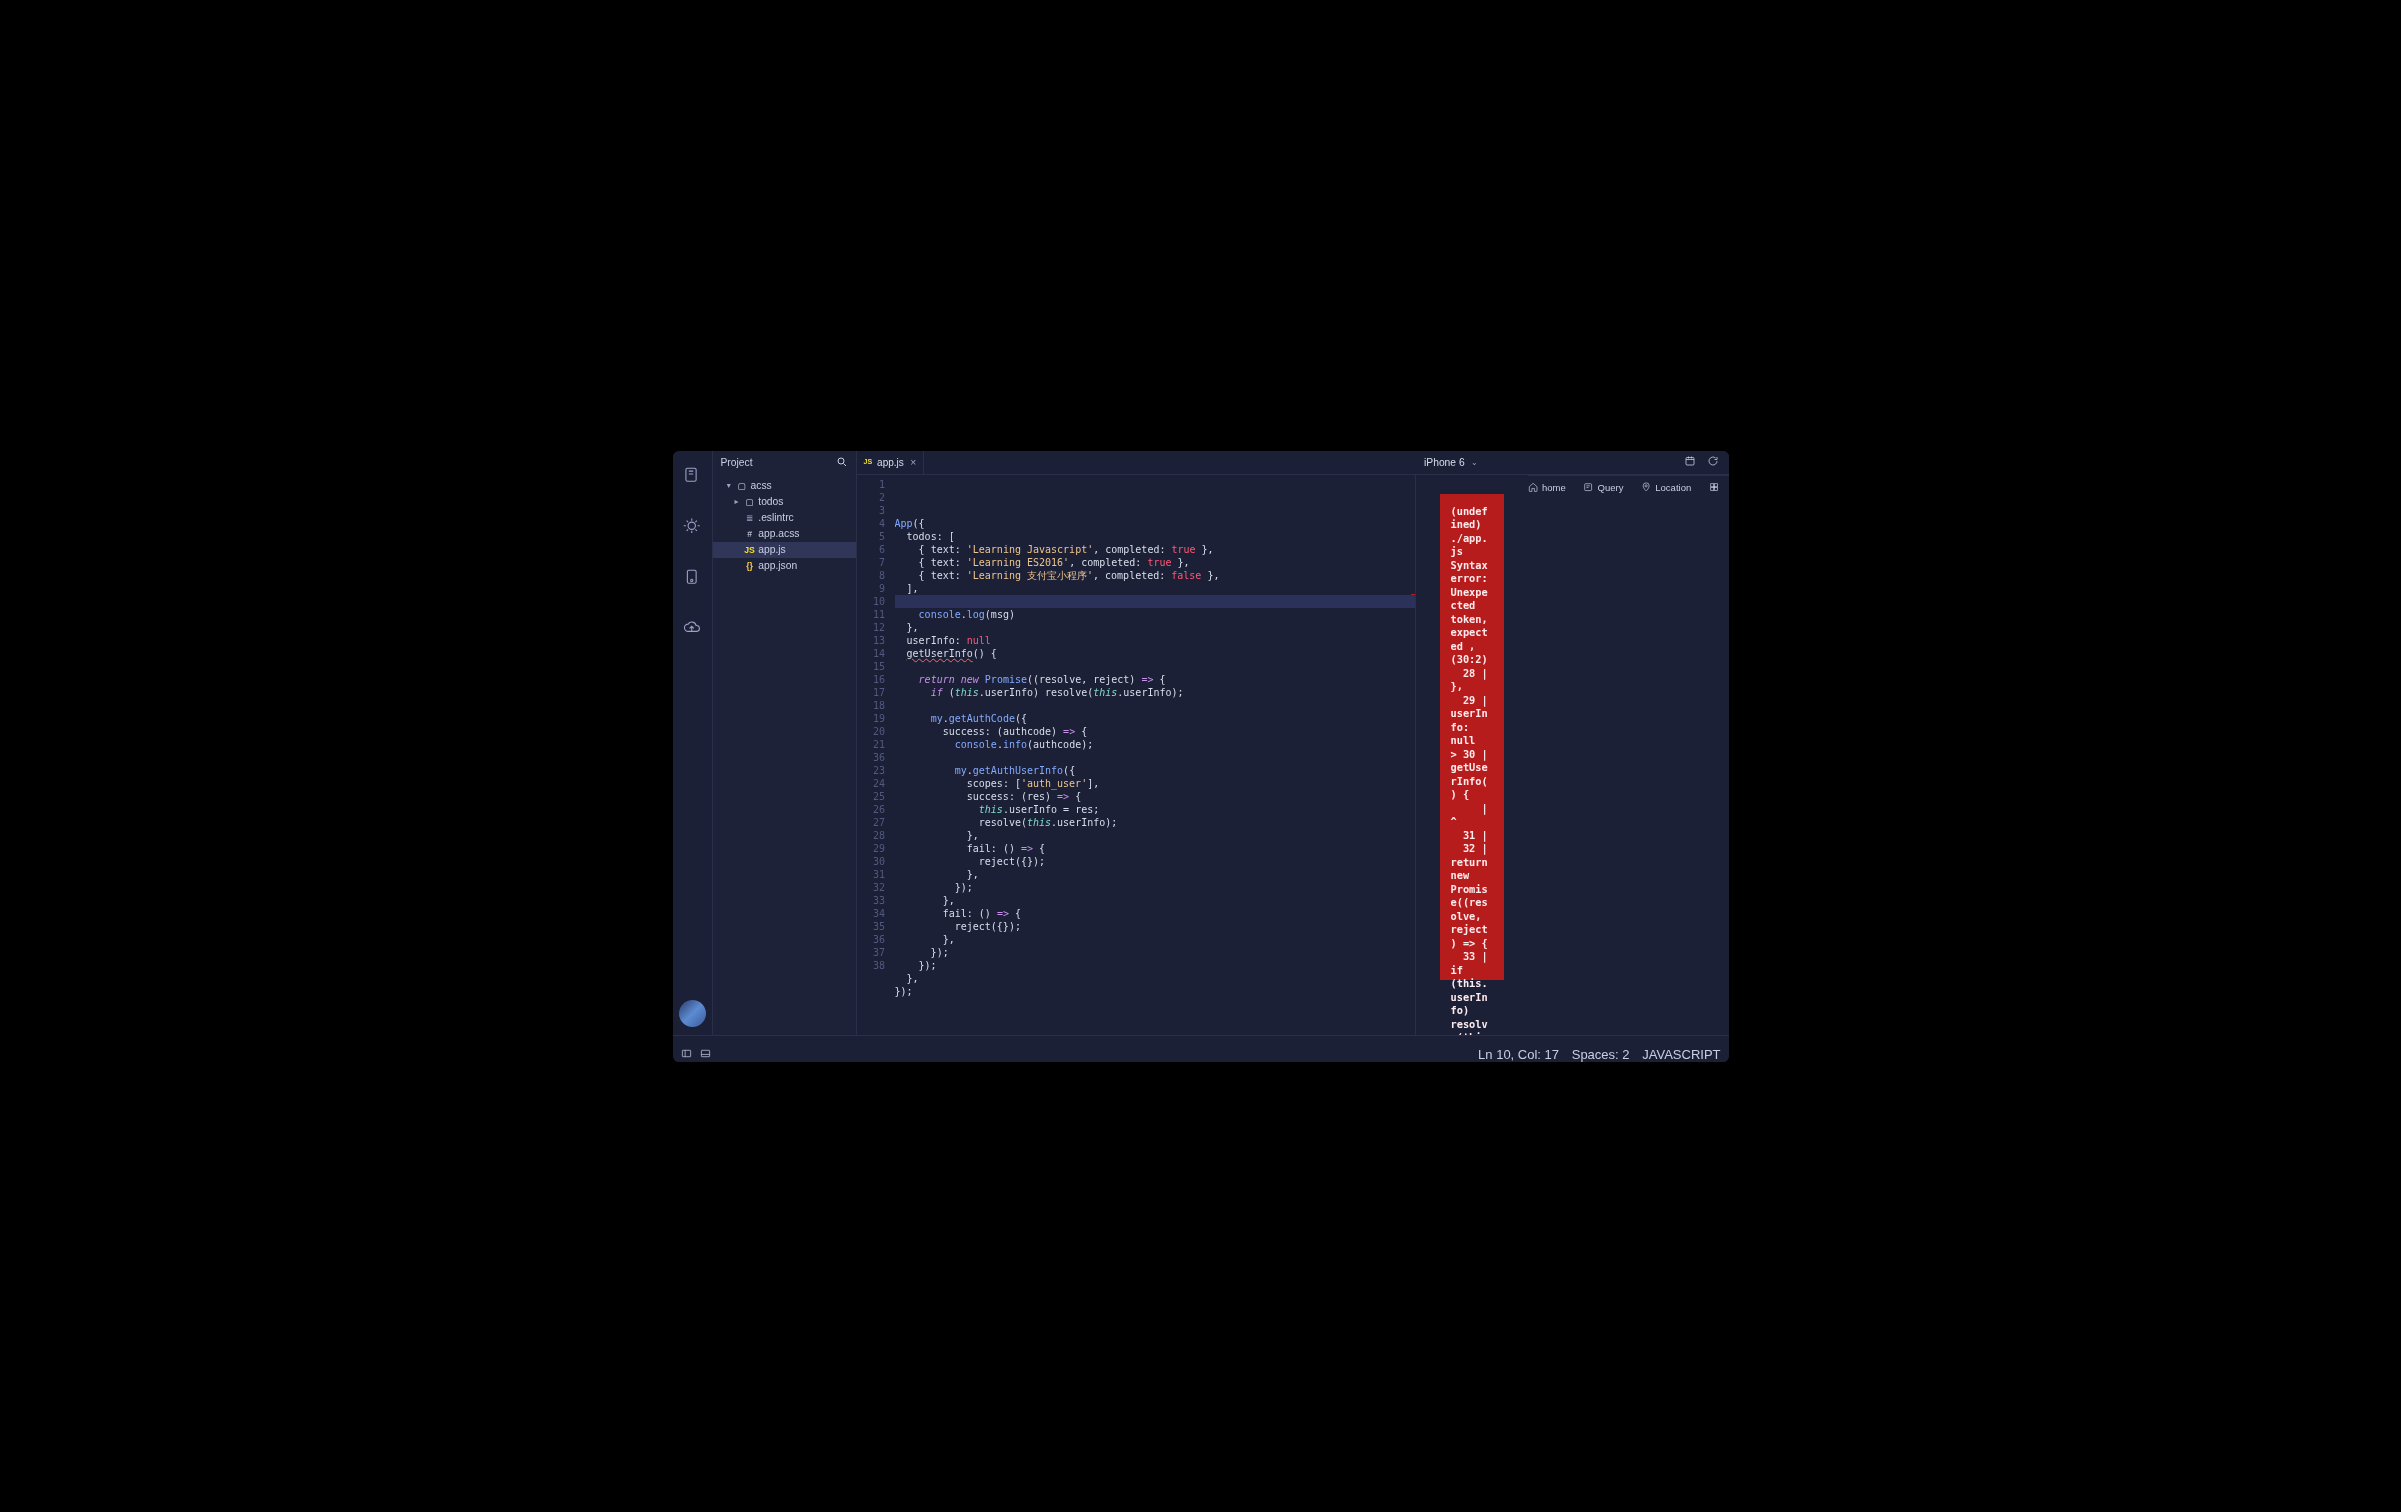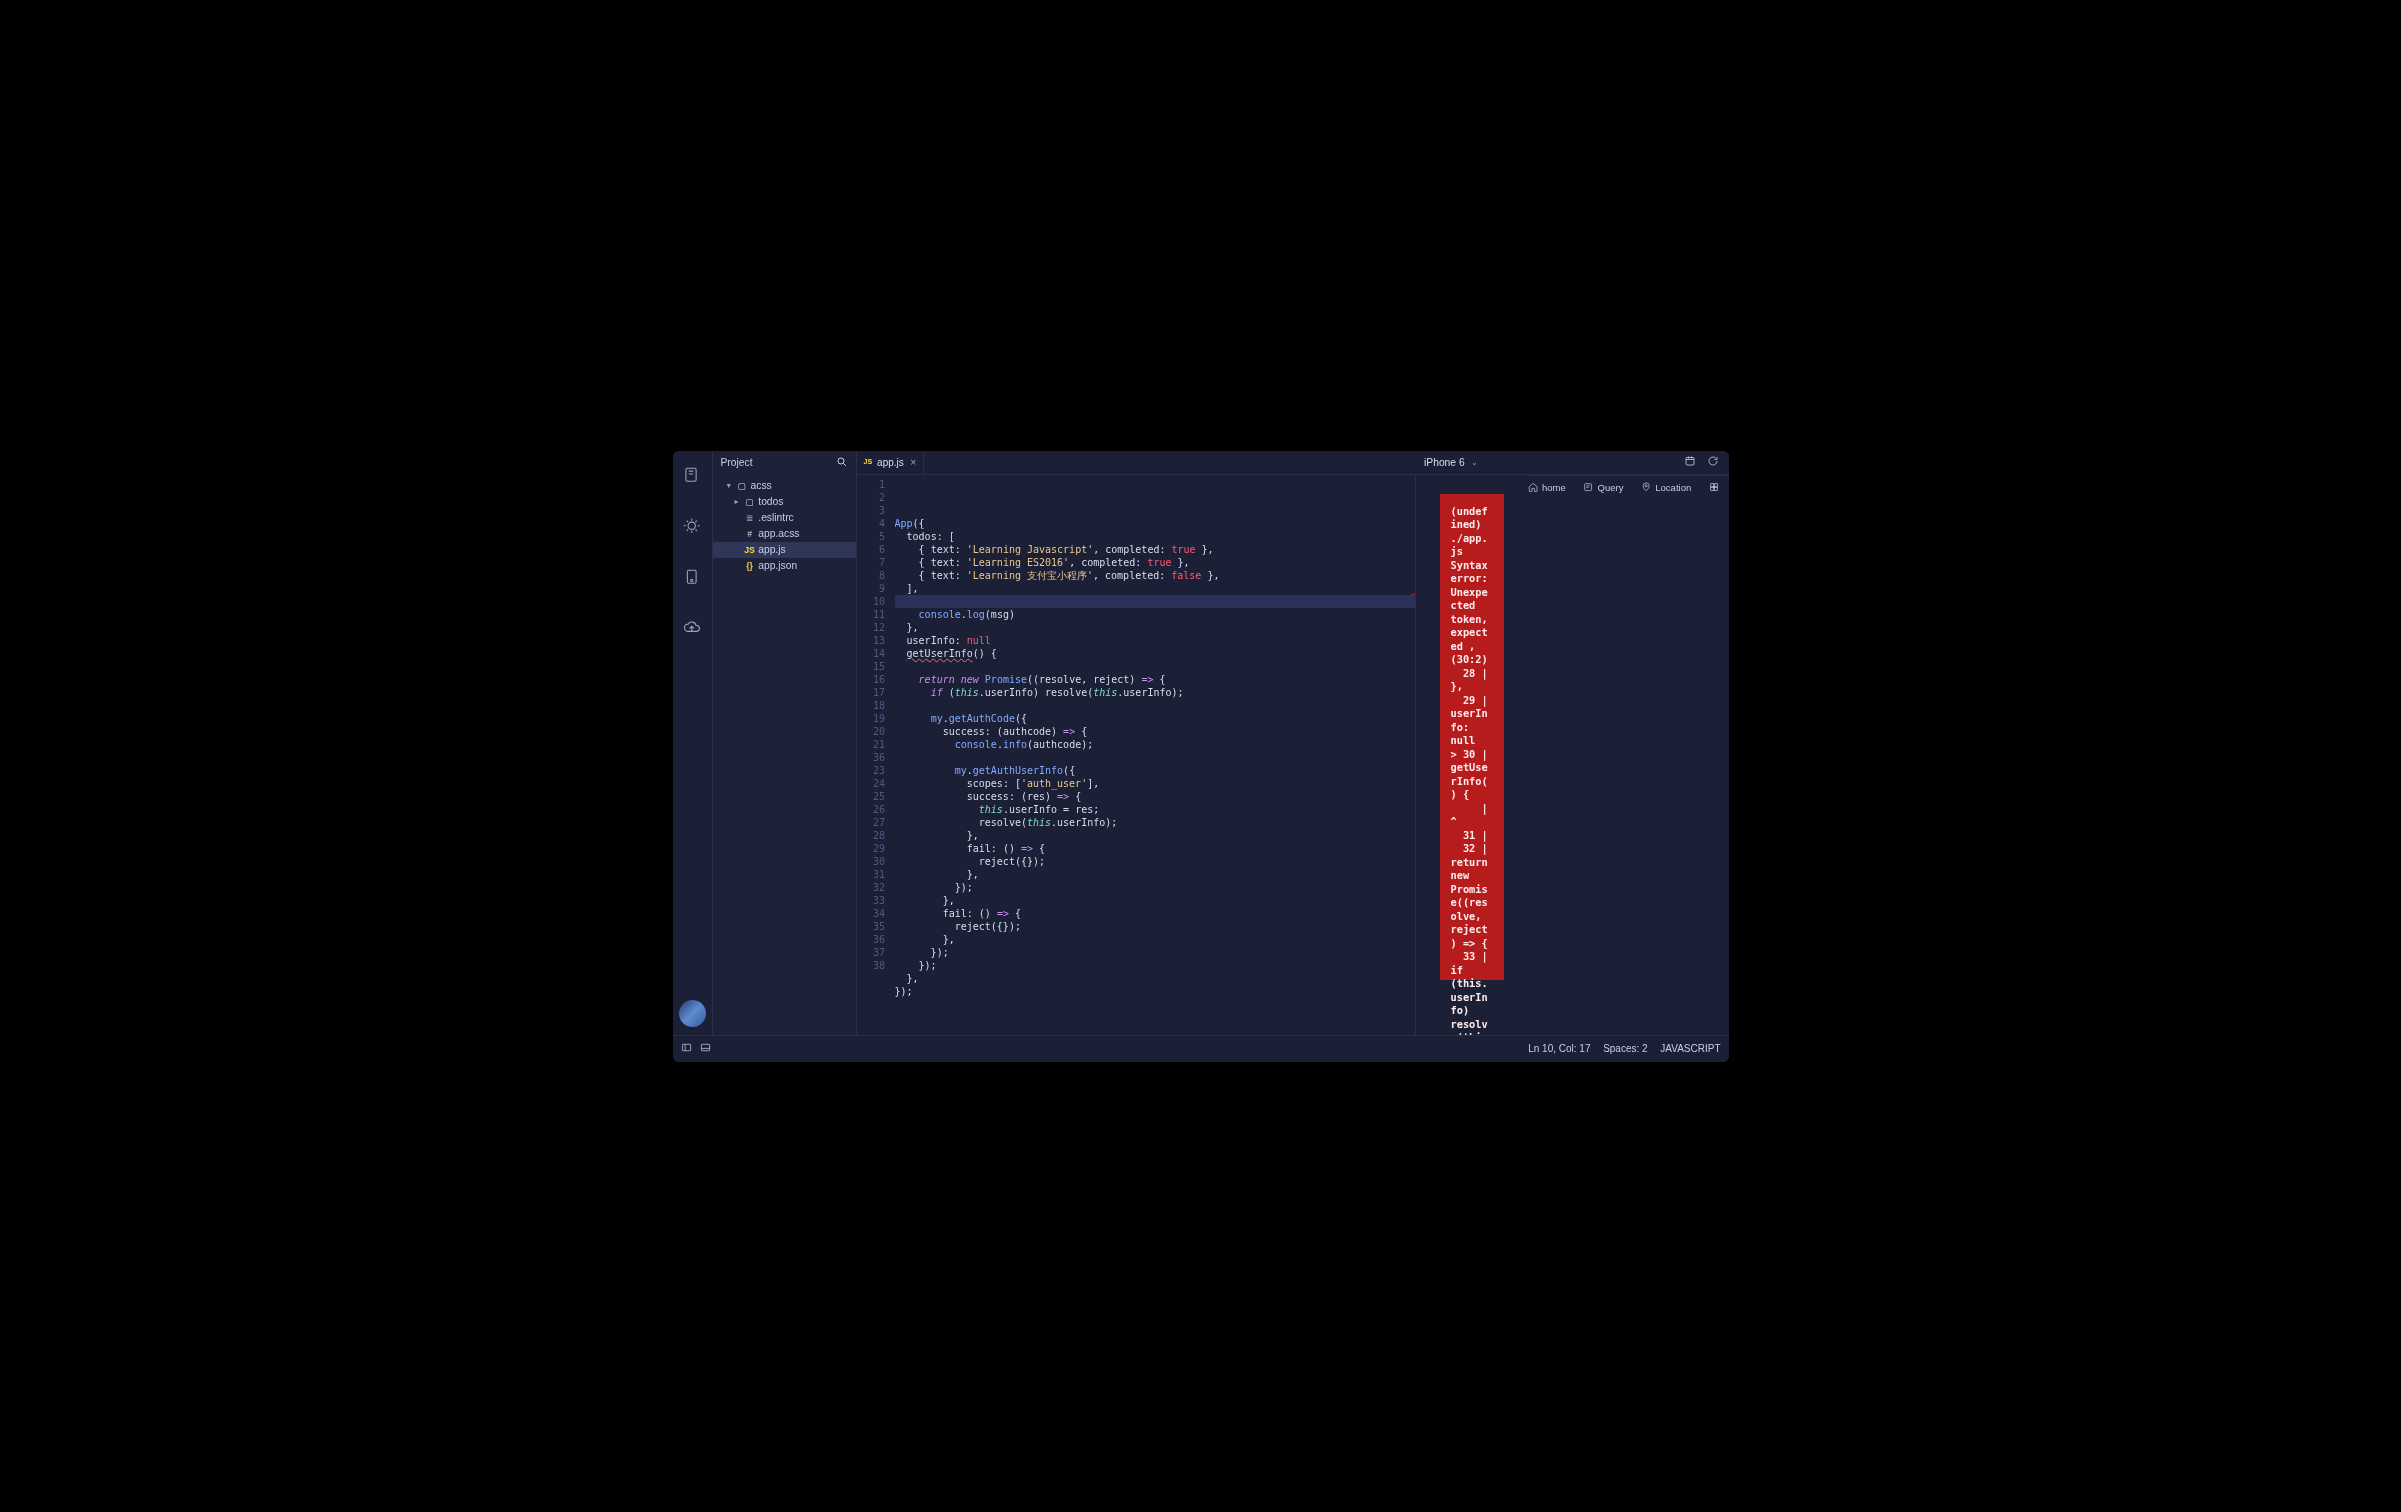--- a/index.html
+++ b/index.html
@@ -118,23 +118,23 @@
   .sim-footer { height: 24px; display: flex; align-items: center; justify-content: center; gap: 17.5px; color: #c8cee4; font-size: 9.5px; border-top: 0.8px solid #2a2f4a; }
   .sim-footer .ft-item { display: flex; align-items: flex-end; gap: 4px; }
   .sim-footer svg { width: 10.3px; height: 10.3px; stroke: #c8cee4; fill: none; stroke-width: 1.6; }
   .sim-footer .grid-icon { margin-left: auto; margin-right: 9.5px; }
   
   .statusbar {
     height: 27px;
     background: #1c2036;
     border-top: 0.8px solid #2a2f4a;
     display: flex;
-    align-items: center;
+    align-items: flex-end;
     padding: 0 8px;
-    font-size: 10px;
+    font-size: 13px;
     color: #c8cee4;
     gap: 12.7px;
   }
   .statusbar .left { display: flex; gap: 8px; }
   .statusbar .right { margin-left: auto; display: flex; gap: 12.7px; }
   .statusbar svg { width: 11px; height: 11px; stroke: #c8cee4; fill: none; stroke-width: 1.6; }
   .minimap-err { position: absolute; right: 0; top: 119px; width: 4px; height: 8px; background: #b71c1c; }
 </style>
 </head>
 <body>

